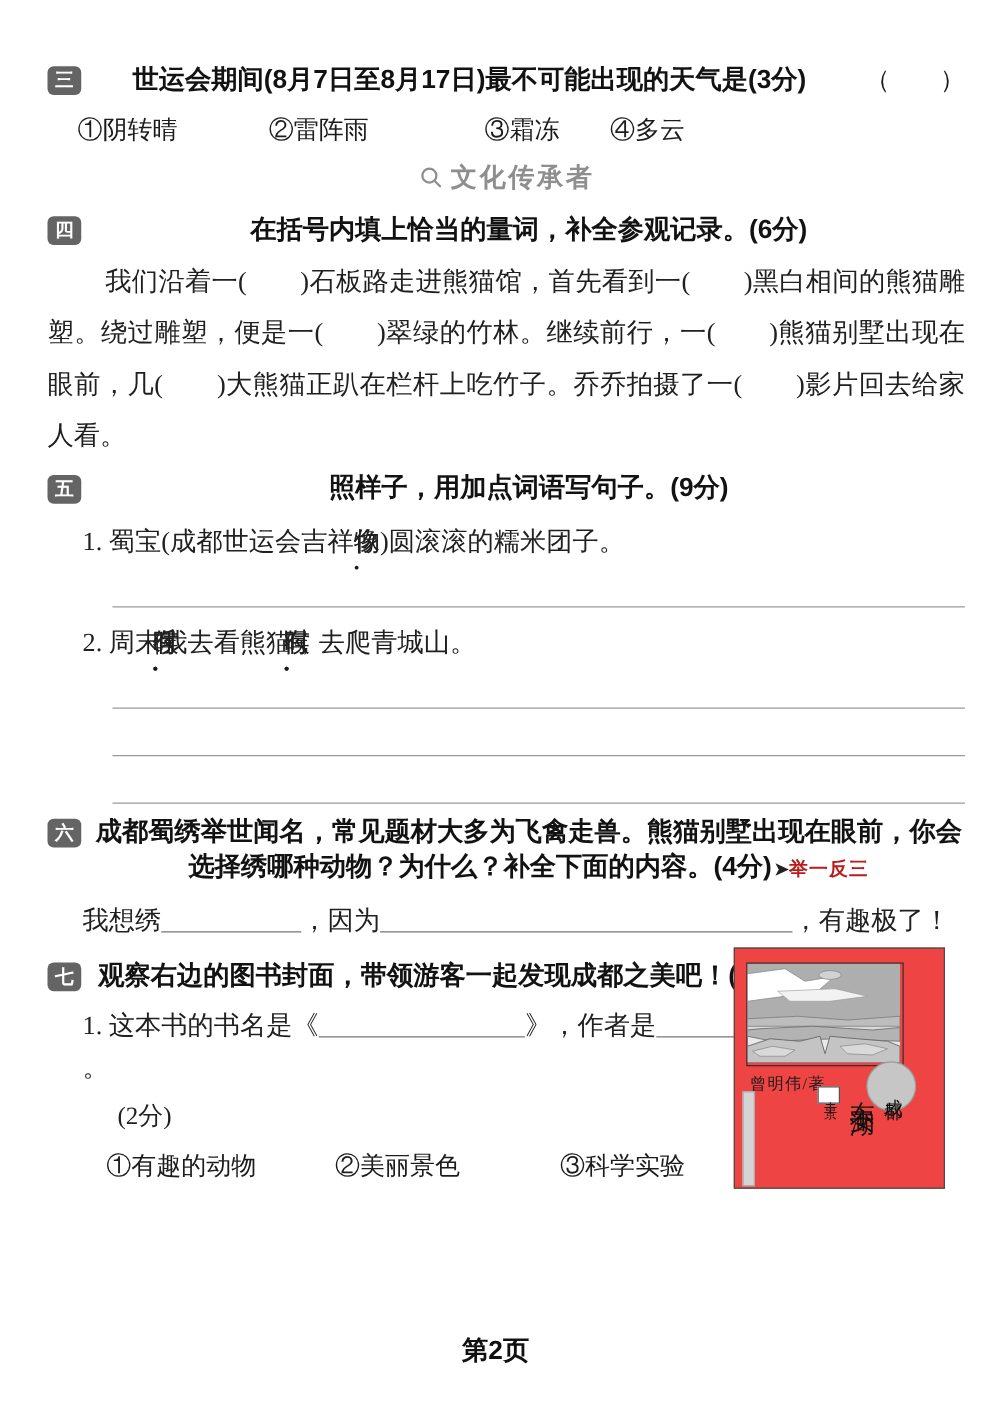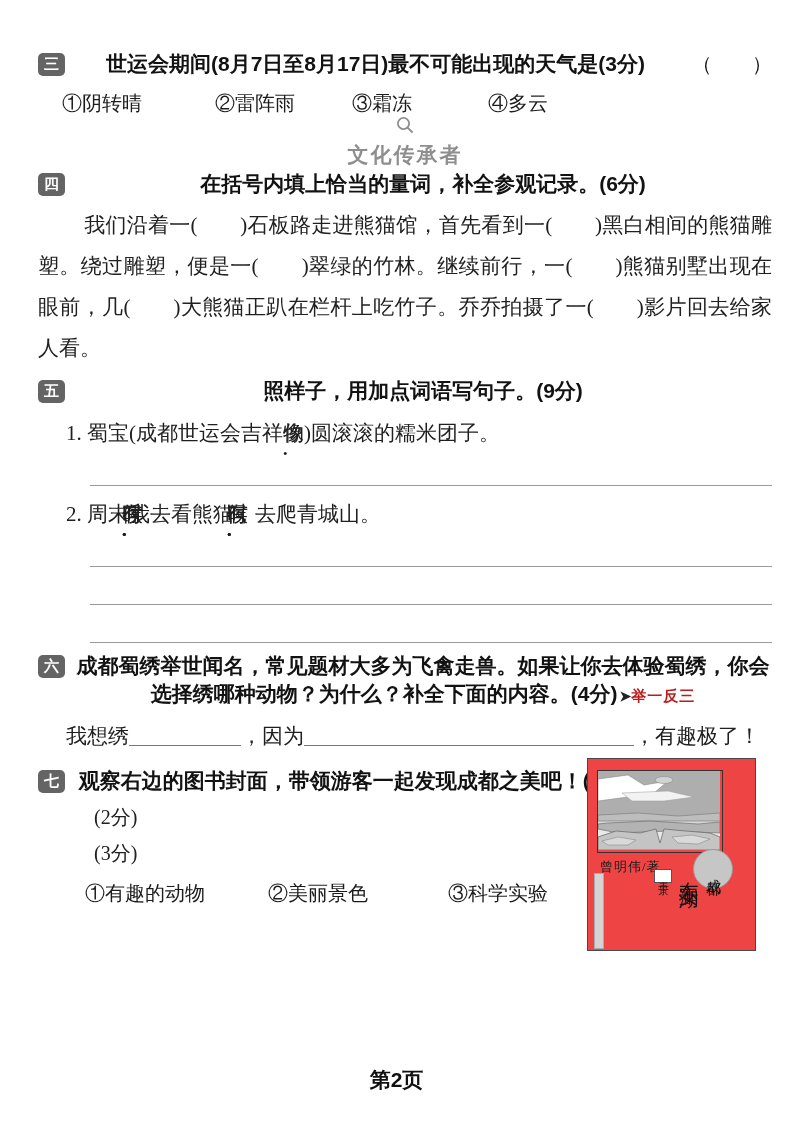--- a/index.html
+++ b/index.html
@@ -25,27 +25,27 @@
     font-family:"Liberation Sans",sans-serif;font-weight:700;font-size:15px;
   }
   .qtitle{font-size:21px;line-height:28px;color:#121212;flex:1 1 auto;text-align:center;}
   .bracket{font-size:20px;line-height:28px;white-space:nowrap;margin-left:6px;}
 
   
   .q3opts{margin:12px 0 10px 0;font-size:20px;height:28px;white-space:nowrap;}
   .q3opts .opt{display:inline-block;}
   .q3opts .o1{margin-left:24px;width:148px;}
   .q3opts .o2{width:132px;}
-  .q3opts .o3{width:131px;}
+  .q3opts .o3{width:131px;text-align:center;}
 
   
   .banner{
     margin:0 0 14px 0;text-align:center;height:28px;
     color:#8e8e8e;font-size:21px;letter-spacing:2px;
-    display:flex;align-items:center;justify-content:center;gap:6px;flex-direction:column;
+    display:flex;align-items:center;justify-content:center;gap:6px;
   }
   .banner svg{display:block;}
 
   
   .passage{
     margin:7px 0 8px 0;
     font-size:21px;line-height:41px;
     text-align:justify;text-indent:2.2em;
     color:#202020;
   }
@@ -162,37 +162,39 @@
     <div class="q5item kai">2. 周末我<span class="em-dot">有</span><span class="em-dot">时</span><span class="em-dot">候</span>去看熊猫，<span class="em-dot">有</span><span class="em-dot">时</span><span class="em-dot">候</span>去爬青城山。</div>
     <div class="ansline"></div>
     <div class="ansline"></div>
     <div class="ansline"></div>
   </section>
 
   <section>
     <div class="qrow">
       <span class="badge">六</span>
       <div class="qtitle heiti">
-        <span>成都蜀绣举世闻名，常见题材大多为飞禽走兽。如果让你去体验蜀绣，你会选择绣哪种动物？为什么？补全下面的内容。(4分)</span><span class="tag-arrow">➤</span><span class="tag-label">举一反三</span>
+        <span>成都蜀绣举世闻名，常见题材大多为飞禽走兽。熊猫别墅出现在眼前，你会选择绣哪种动物？为什么？补全下面的内容。(4分)</span><span class="tag-arrow">➤</span><span class="tag-label">举一反三</span>
       </div>
     </div>
     <div class="fill-line kai">
       <span>我想绣</span><span class="blank w110"></span><span>，因为</span><span class="blank w330"></span><span>，有趣极了！</span>
     </div>
   </section>
 
   <section class="q7">
     <div class="qrow">
       <span class="badge">七</span>
       <div class="qtitle heiti">观察右边的图书封面，带领游客一起发现成都之美吧！(8分)</div>
     </div>
 
+    <div class="q7item kai">
+      <span>1. 这本书的书名是《</span><span class="blank w165"></span><span>》，作者是</span><span class="blank w75"></span><span>。</span>
+    </div>
     <div class="pts kai">(2分)</div>
 
-    <div class="pts kai">(3分)</div>
 
     <div class="q7opts kai">
       <span class="opt p1">①有趣的动物</span>
       <span class="opt p2">②美丽景色</span>
       <span class="opt p3">③科学实验</span>
     </div>
 
     <div class="book-cover">
       <div class="bc-illus">
         <svg width="122" height="79" viewBox="0 0 122 79">

